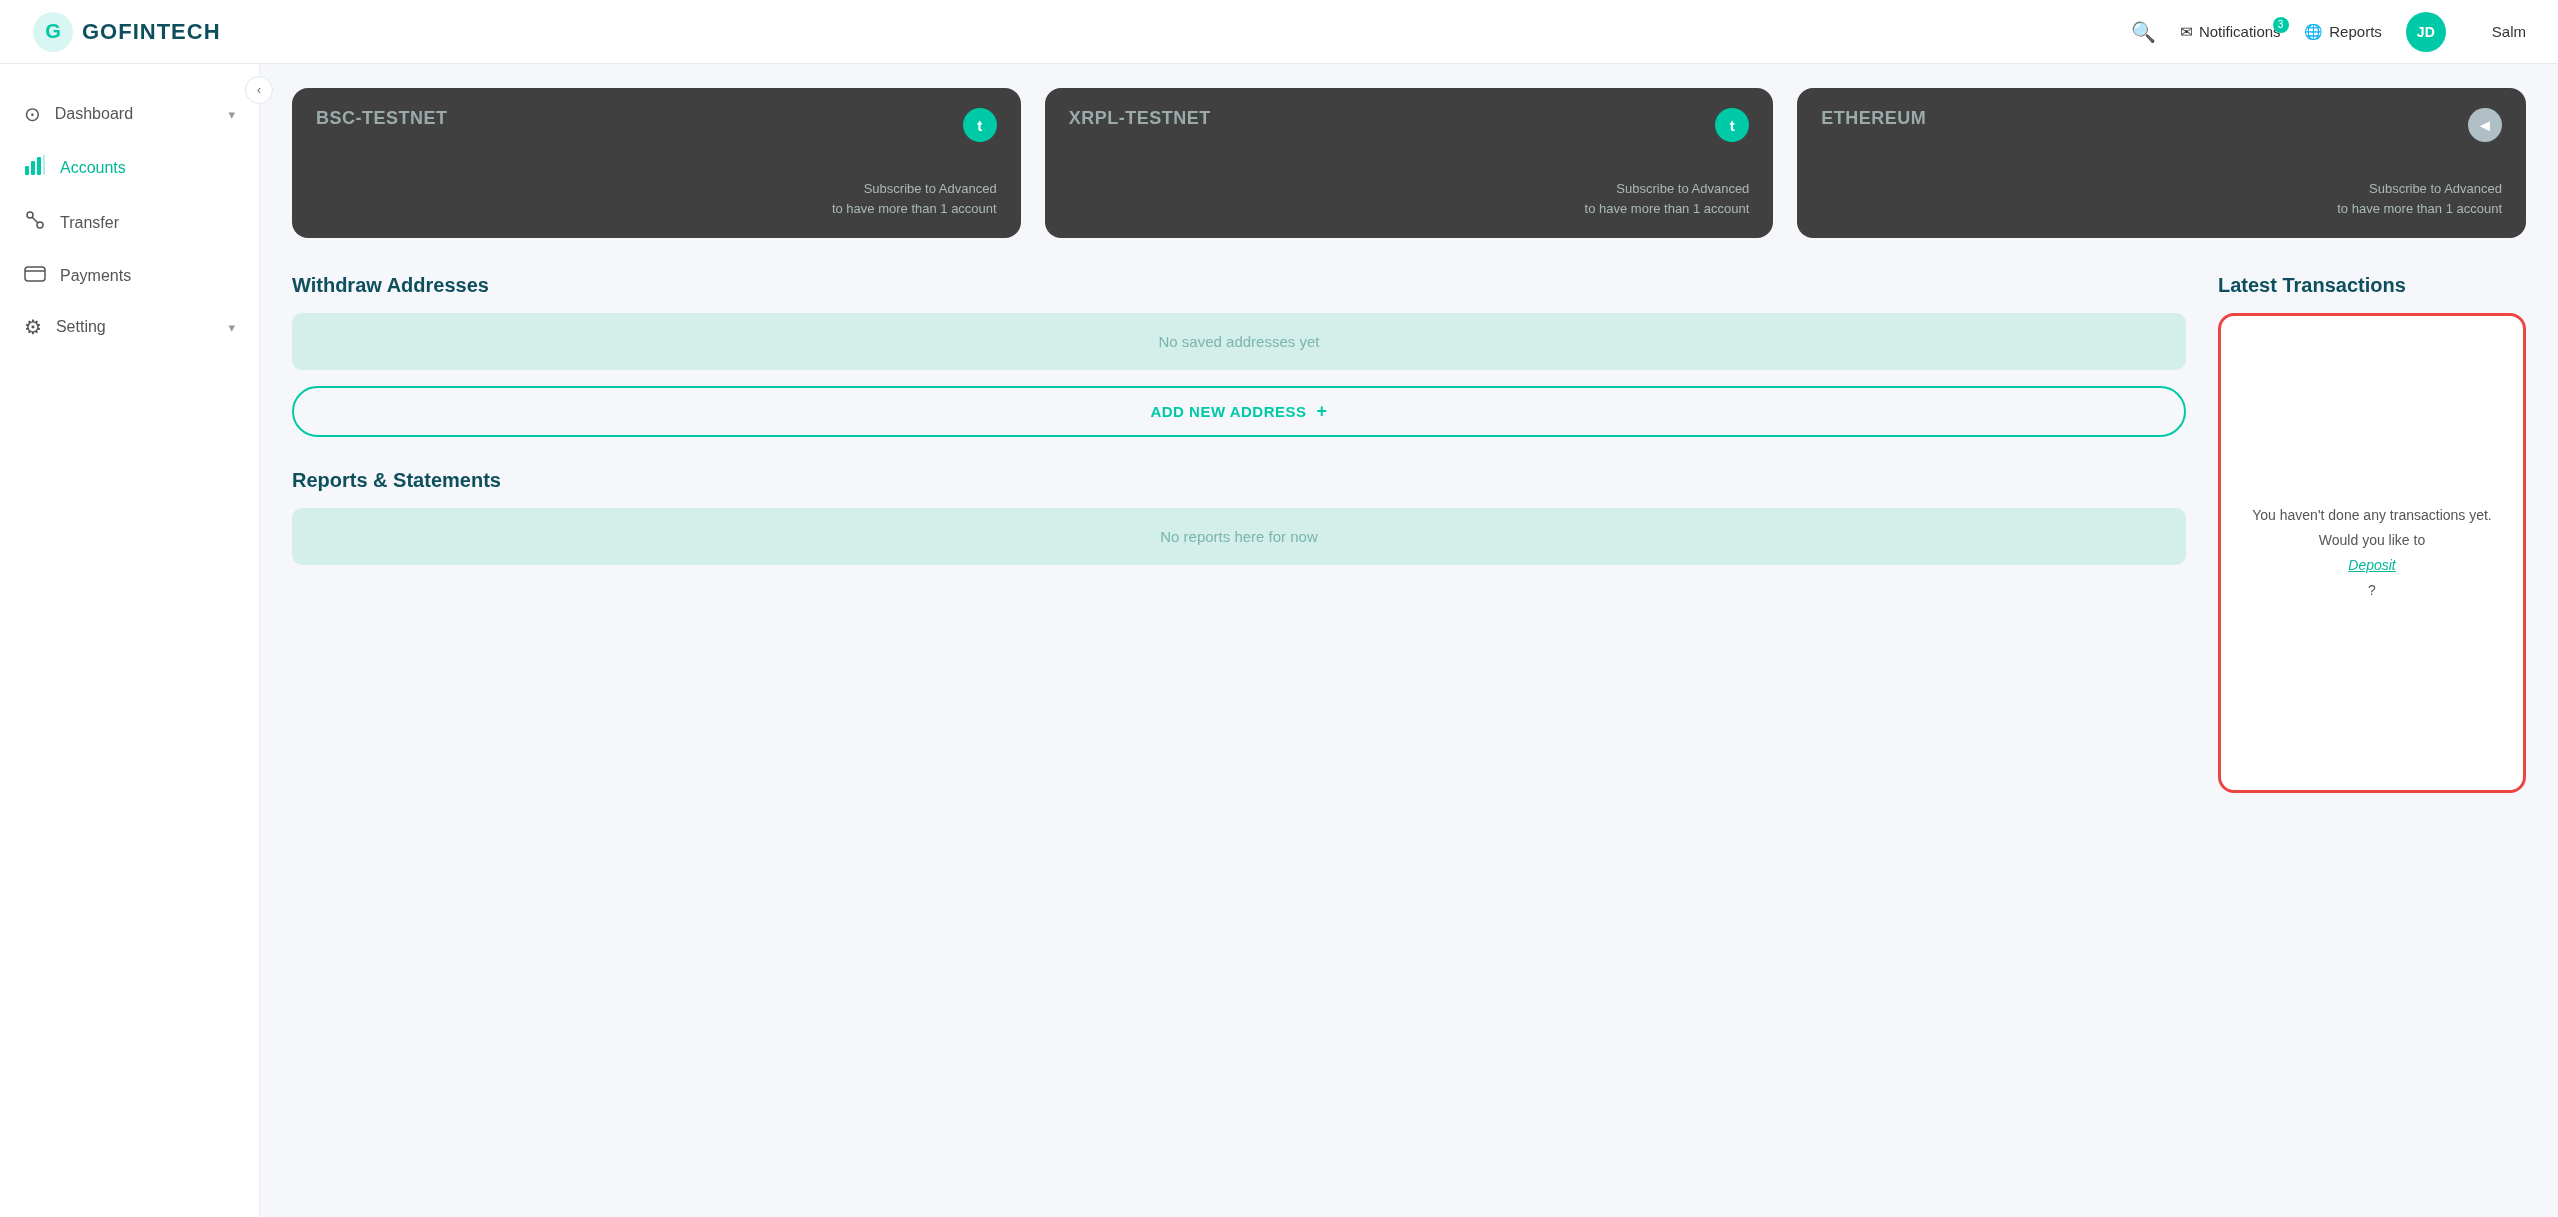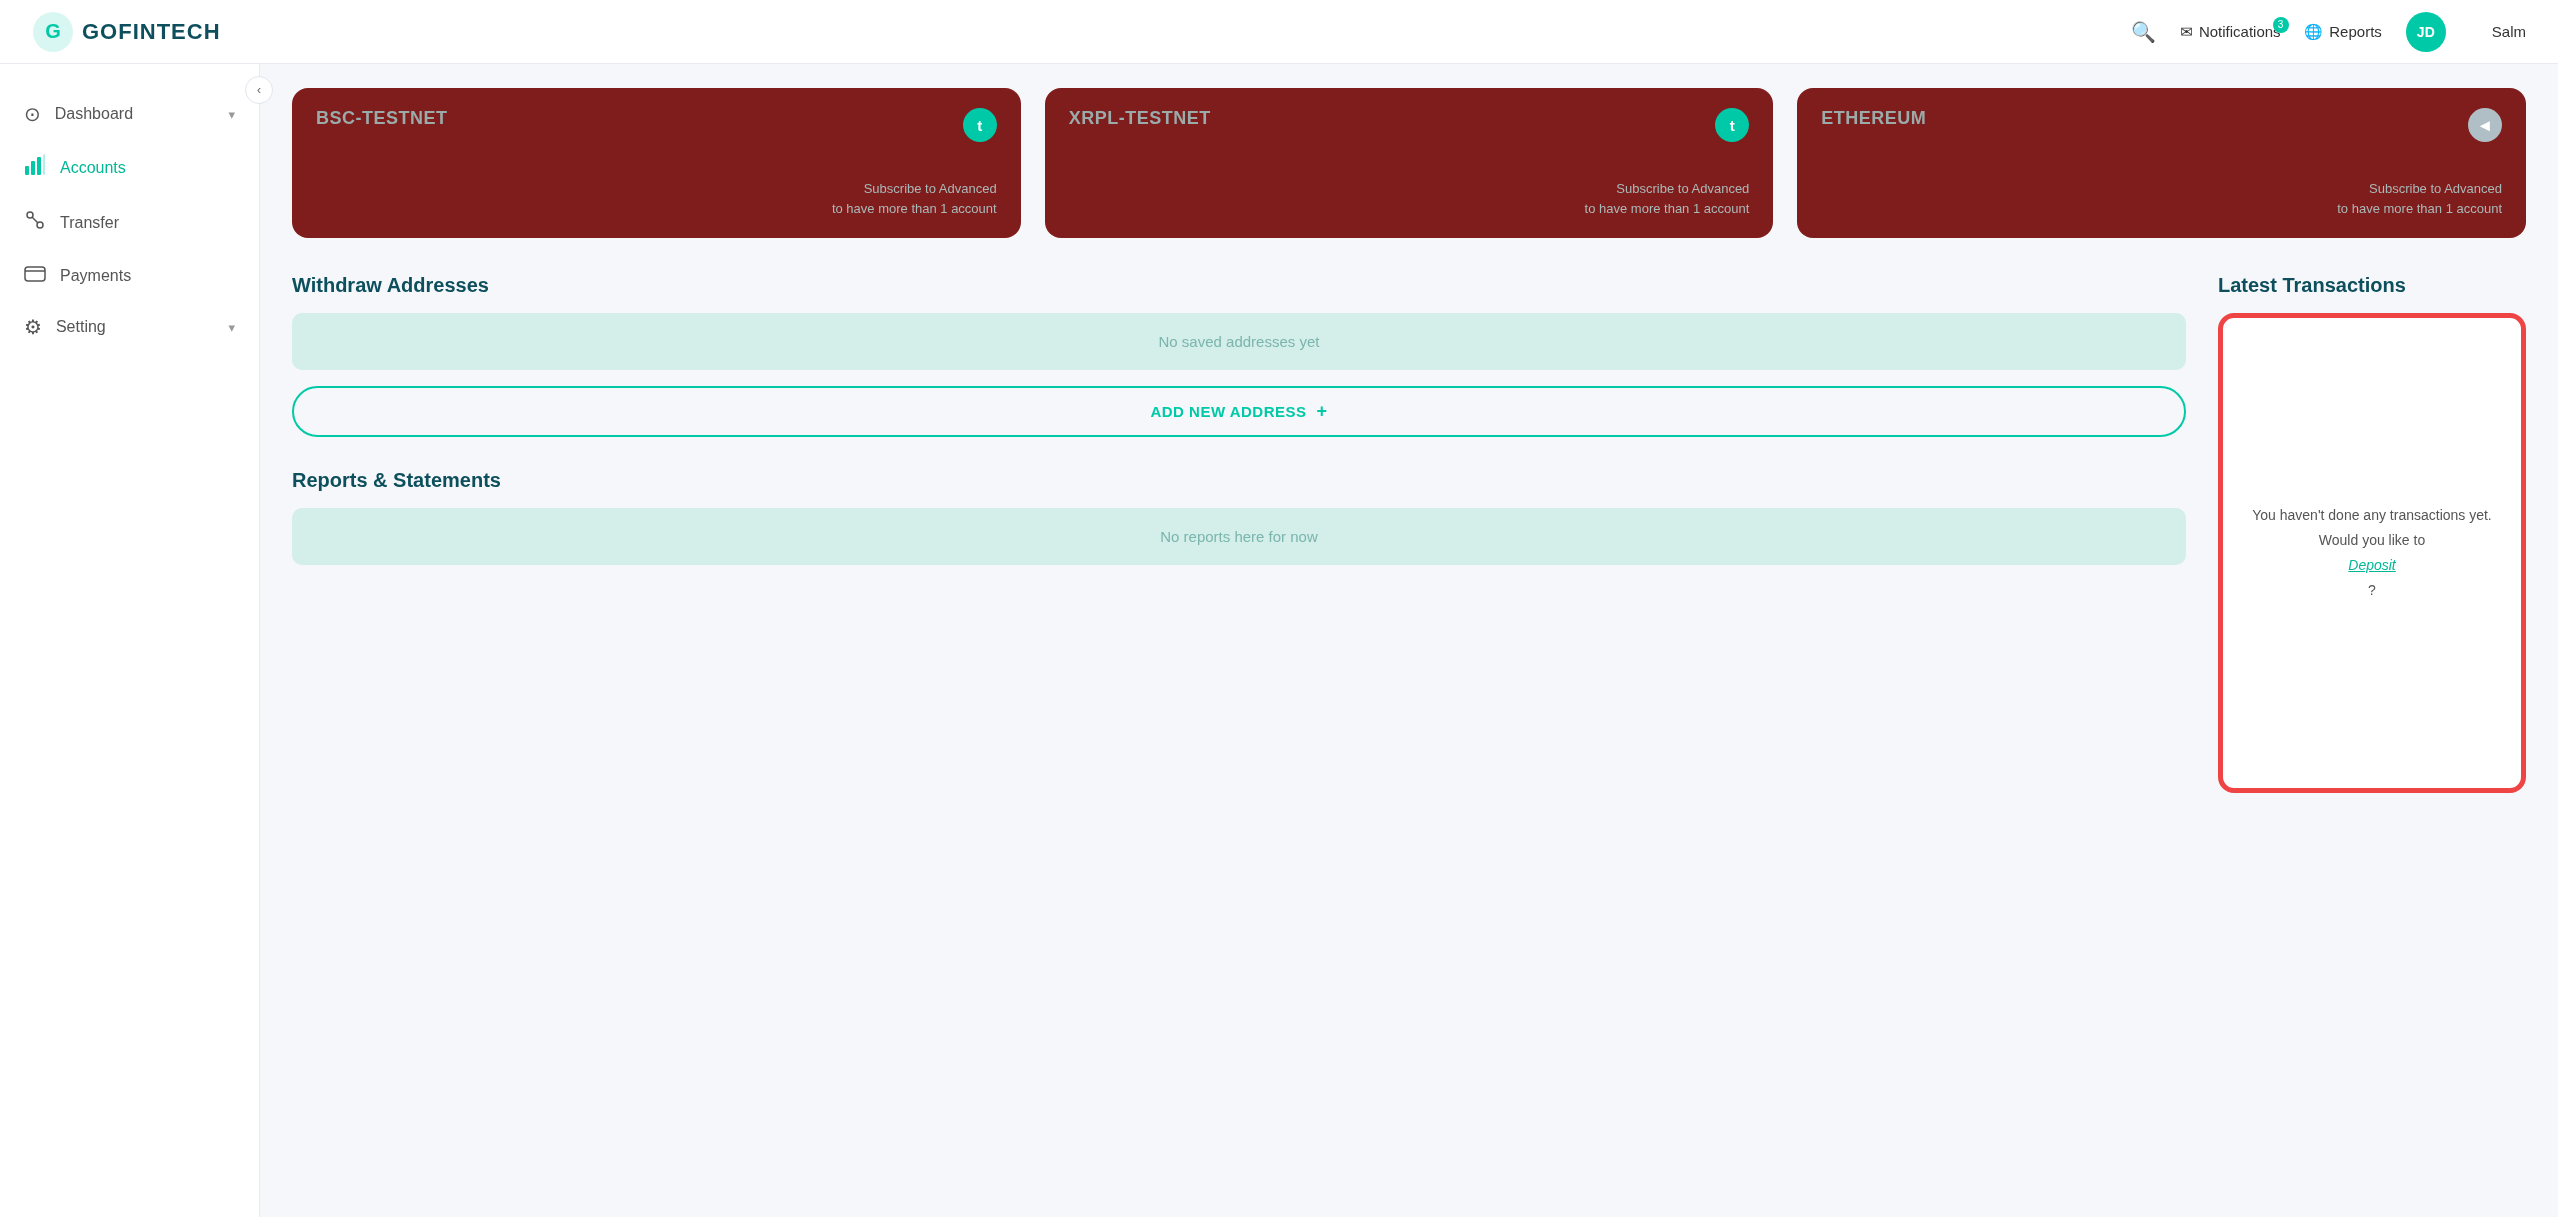--- a/index.html
+++ b/index.html
@@ -146,21 +146,21 @@
     }
 
     
     .account-cards-row {
       display: flex;
       gap: 24px;
       margin-bottom: 36px;
     }
     .account-card {
       flex: 1;
-      background: #7f1d1d;
+      background: #404040;
       border-radius: 16px;
       padding: 20px 24px 20px 24px;
       min-height: 150px;
       position: relative;
       display: flex;
       flex-direction: column;
       justify-content: space-between;
     }
     .account-card-header {
       display: flex;
@@ -249,21 +249,21 @@
       cursor: pointer;
       background: transparent;
       width: 100%;
       transition: background 0.15s;
       margin-bottom: 32px;
     }
 
     .latest-transactions-panel {
       background: #fff;
       border-radius: 16px;
-      border: 5px solid #ef4444;
+      border: 3px solid #ef4444;
       padding: 24px 20px;
       min-height: 480px;
       display: flex;
       flex-direction: column;
       align-items: center;
       justify-content: center;
     }
     .latest-tx-title {
       font-size: 20px;
       font-weight: 700;

